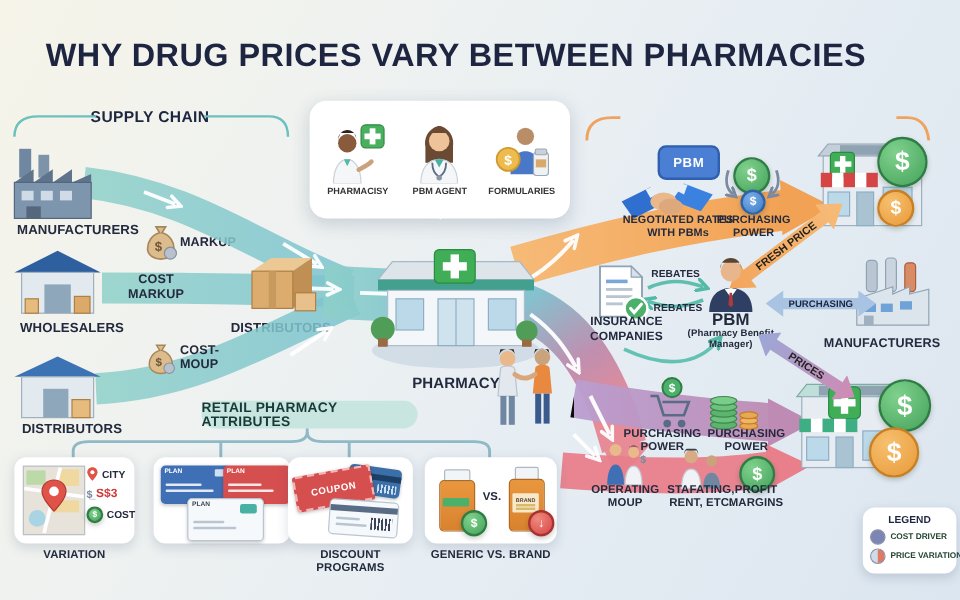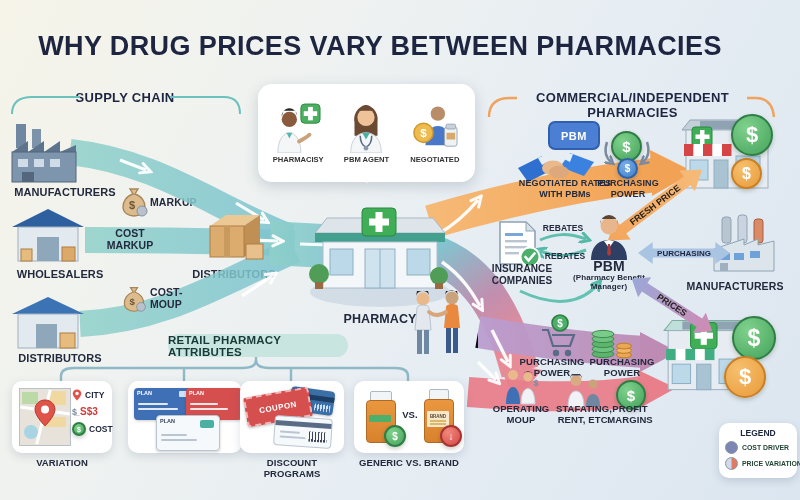--- a/index.html
+++ b/index.html
@@ -112,21 +112,20 @@
     <path d="M647,142 C650,151 649,157 643,162" stroke="#7c8aa0" stroke-width="2.4" fill="none" marker-end="url(#mgray)"></path>
 
     <path d="M256,355 L256,360" stroke="#8fb9c6" stroke-width="2.4" fill="none"></path>
     <path d="M61,382 L61,376 Q61,368 74,368 L243,368 Q256,368 256,360" stroke="#8fb9c6" stroke-width="2.4" fill="none"></path>
     <path d="M256,360 Q256,368 269,368 L395,368 Q408,368 408,376 L408,382" stroke="#8fb9c6" stroke-width="2.4" fill="none"></path>
     <path d="M184,368 L184,382 M291,368 L291,382" stroke="#8fb9c6" stroke-width="2.4" fill="none"></path>
   </svg>
 
   <div class="title">WHY DRUG PRICES VARY BETWEEN PHARMACIES</div>
   <div class="hdr" style="left:60px;top:90px;width:130px;">SUPPLY CHAIN</div>
-  <div class="hdr" style="left:505px;top:90px;width:255px;">COMMERCIAL/INDEPENDENT PHARMACIES</div>
 
   <svg class="abs" style="left:8px;top:122px;z-index:3" width="72" height="64" viewBox="0 0 72 64">
     <rect x="8" y="2" width="10" height="24" fill="#6f87a0"></rect>
       <rect x="24" y="7" width="9" height="19" fill="#7d93aa"></rect>
     <polygon points="4,30 20,19 20,30 36,19 36,30 52,19 52,30 68,23 68,30" fill="#5d748c"></polygon>
     <rect x="4" y="30" width="64" height="30" fill="#7d95ad" stroke="#55677c"></rect>
     <rect x="10" y="37" width="10" height="8" fill="#cfdbe6"></rect>
       <rect x="26" y="37" width="10" height="8" fill="#cfdbe6"></rect>
     <rect x="42" y="37" width="10" height="8" fill="#cfdbe6"></rect>
       <rect x="14" y="50" width="12" height="10" fill="#55677c"></rect>
@@ -206,21 +205,21 @@
     <div class="role">
       <svg width="46" height="50" viewBox="0 0 48 52">
         <circle cx="27" cy="11" r="7.5" fill="#b98d68"></circle>
         <path d="M14,44 C14,30 20,24 27,24 C34,24 40,30 40,44 Z" fill="#4a78c8"></path>
         <circle cx="12" cy="31" r="10" fill="#eebc4e" stroke="#d09a2e" stroke-width="1.6"></circle>
         <text x="12" y="35.5" font-size="12" font-weight="bold" fill="#fff" text-anchor="middle">$</text>
         <rect x="34" y="25" width="13" height="20" rx="2.5" fill="#eef2f5" stroke="#9aa8b5"></rect>
         <rect x="35.5" y="22" width="10" height="5" rx="1.5" fill="#c9d2da" stroke="#9aa8b5"></rect>
         <rect x="36" y="31" width="9" height="7" fill="#d9a86b"></rect>
       </svg>
-      <div class="rl">NEGOTIATED</div>
+      <div class="rl">FORMULARIES</div>
     </div>
   </div>
 
   <svg class="abs" style="left:305px;top:188px;z-index:3" width="150" height="122" viewBox="0 0 150 122">
     <ellipse cx="75" cy="104" rx="70" ry="15" fill="#c4d3de" opacity=".65"></ellipse>
     <polygon points="22,30 128,30 140,45 10,45" fill="#dde4ea" stroke="#a9b8c4"></polygon>
     <rect x="10" y="45" width="130" height="9" fill="#43a08f"></rect>
     <rect x="18" y="54" width="114" height="46" fill="#f4f7f9" stroke="#aebccb"></rect>
     <rect x="57" y="20" width="34" height="28" rx="4" fill="#3fae57" stroke="#2b8a41"></rect>
     <rect x="70.5" y="24" width="7" height="20" fill="#fff"></rect>

